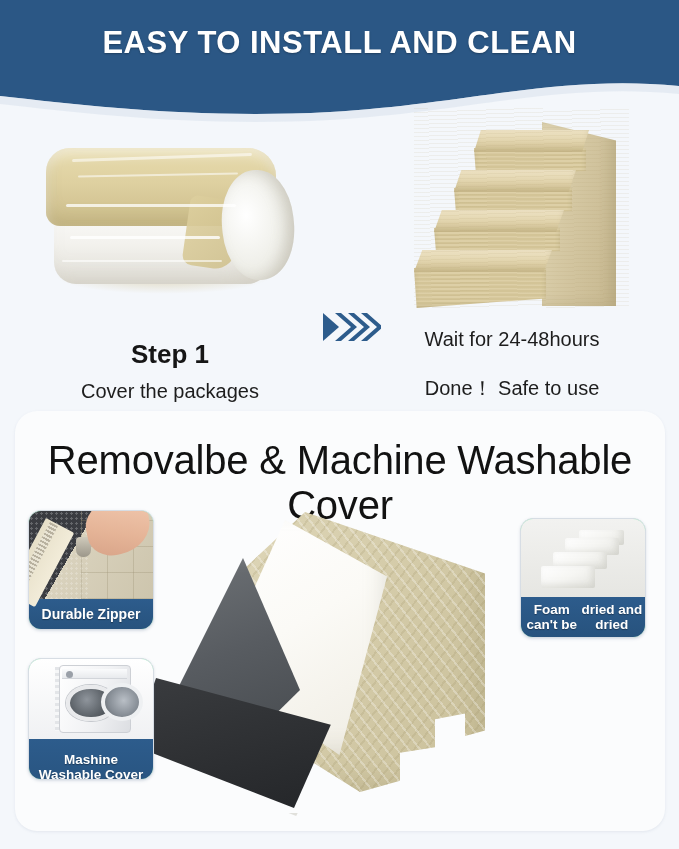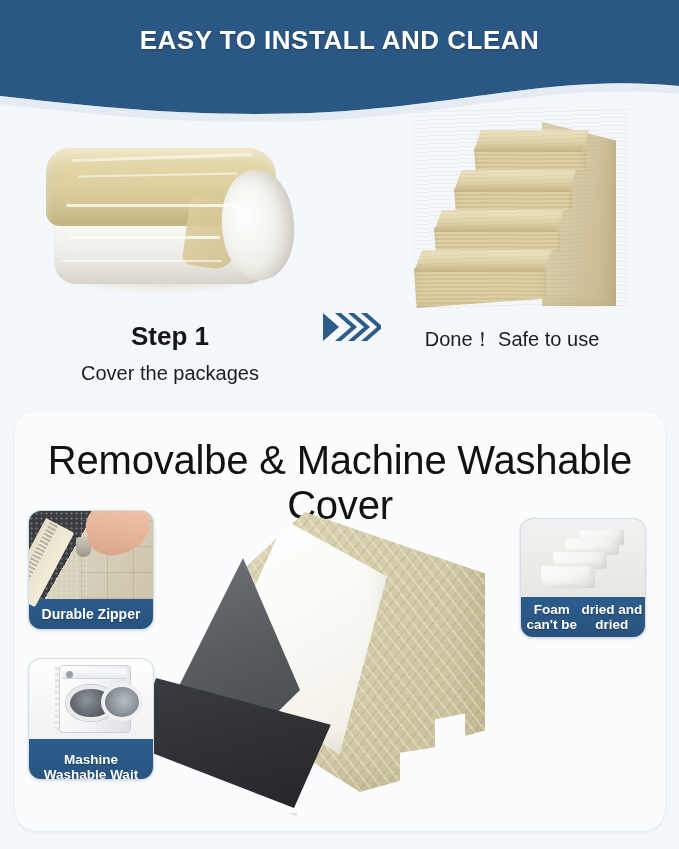--- a/index.html
+++ b/index.html
@@ -15,21 +15,21 @@
   
   .header{
     position:absolute; left:0; top:0; width:679px; height:122px;
     overflow:hidden;
   }
   .header-wave{ position:absolute; left:0; top:0; width:679px; height:122px; }
   .header-title{
     position:absolute; left:0; top:25px; width:679px;
     text-align:center;
     color:#ffffff;
-    font-size:26px;
+    font-size:31px;
     font-weight:bold;
     letter-spacing:0.5px;
     text-shadow:0 1px 2px rgba(0,0,0,.28);
     font-family:"Liberation Sans", sans-serif;
     z-index:3;
   }
 
   
   .steps{
     position:absolute; left:0; top:118px; width:679px; height:280px;
@@ -38,27 +38,27 @@
   .step-1{ left:10px; top:0px; width:320px; }
   .step-2{ left:352px; top:-28px; width:320px; }
 
   .step-art{ position:relative; height:200px; }
   .step-2 .step-art{ height:228px; }
 
   .step-title{
     text-align:center; font-size:26px; font-weight:bold; color:#161616;
     font-family:"Liberation Sans", sans-serif;
   }
-  .step-1 .step-title{ margin-top:3px; }
+  .step-1 .step-title{ margin-top:21px; }
   .step-2 .step-title{ margin-top:4px; }
   .step-desc{
     text-align:center; font-size:20px; color:#1d1d1d; margin-top:10px;
     line-height:1.12; font-weight:400;
   }
-  .step-desc .l2{ display:block; }
+  .step-desc .l2{ display:block;margin-top:27px; }
 
   
   .roll{ position:absolute; left:16px; top:22px; width:268px; height:160px; }
   .roll .shadow{
     position:absolute; left:30px; top:120px; width:215px; height:34px;
     background:radial-gradient(ellipse at 50% 50%, rgba(205,190,140,.55), rgba(240,240,235,0) 70%);
     border-radius:50%;
   }
   .roll .body-white{
     position:absolute; left:28px; top:52px; width:220px; height:92px;
@@ -316,20 +316,21 @@
           <div class="riser r3"></div>
             <div class="tread t3"></div>
           <div class="riser r2"></div>
             <div class="tread t2"></div>
           <div class="riser r1"></div>
             <div class="tread t1"></div>
           <div class="grain"></div>
         </div>
       </div>
       <div class="step-desc">
+        <span class="l1">Wait for 24-48hours</span>
         <span class="l2">Done！ Safe to use</span>
       </div>
     </div>
   </div>
 
   <div class="panel">
     <div class="panel-title">Removalbe &amp; Machine Washable Cover</div>
 
     <div class="hero">
       <div class="foam-base"></div>
@@ -360,21 +361,21 @@
     <div class="img">
       <span class="wash-ribs"></span>
       <span class="wash-body"></span>
       <span class="wash-panel"></span>
       <span class="wash-knob"></span>
       <span class="wash-door"></span>
       <span class="wash-door-open"></span>
     </div>
     <div class="cap">
       <span>Mashine</span>
-      <span>Washable Wait</span>
+      <span>Washable Cover</span>
     </div>
   </div>
 
   <div class="fcard card-foam">
     <div class="img">
       <span class="foam-stair">
         <i class="s4"></i>
           <i class="s3"></i>
           <i class="s2"></i>
           <i class="s1"></i>

